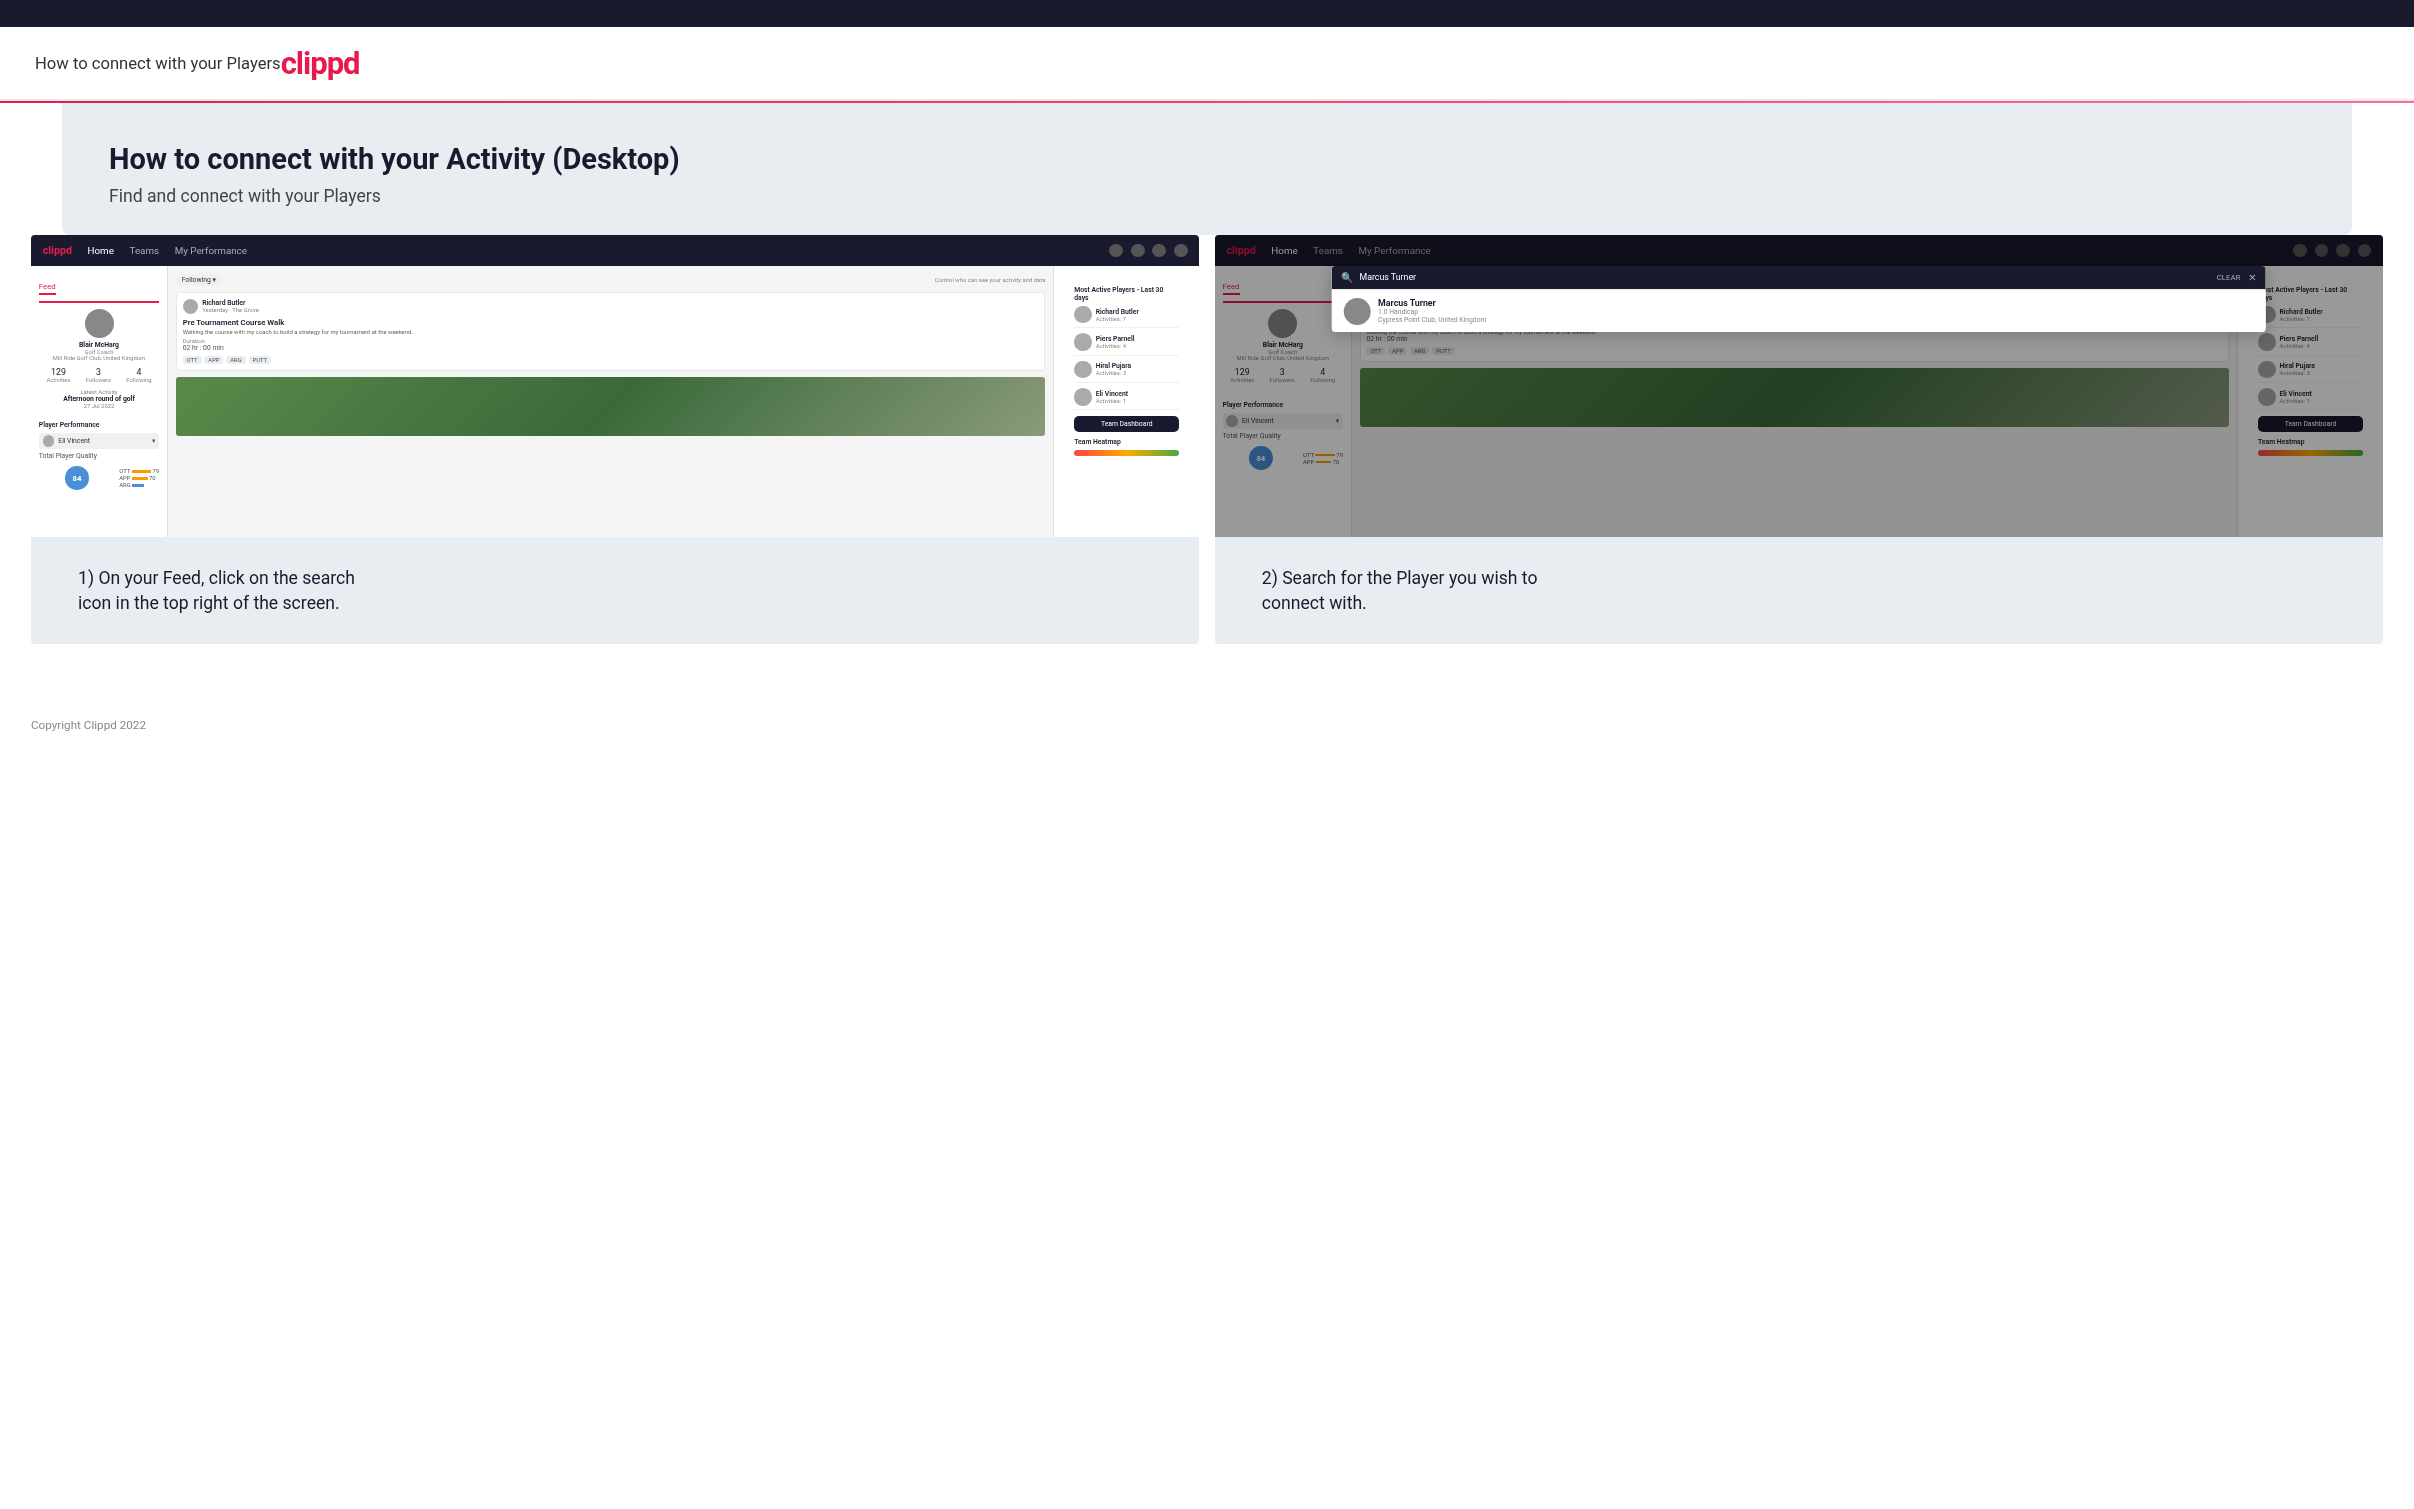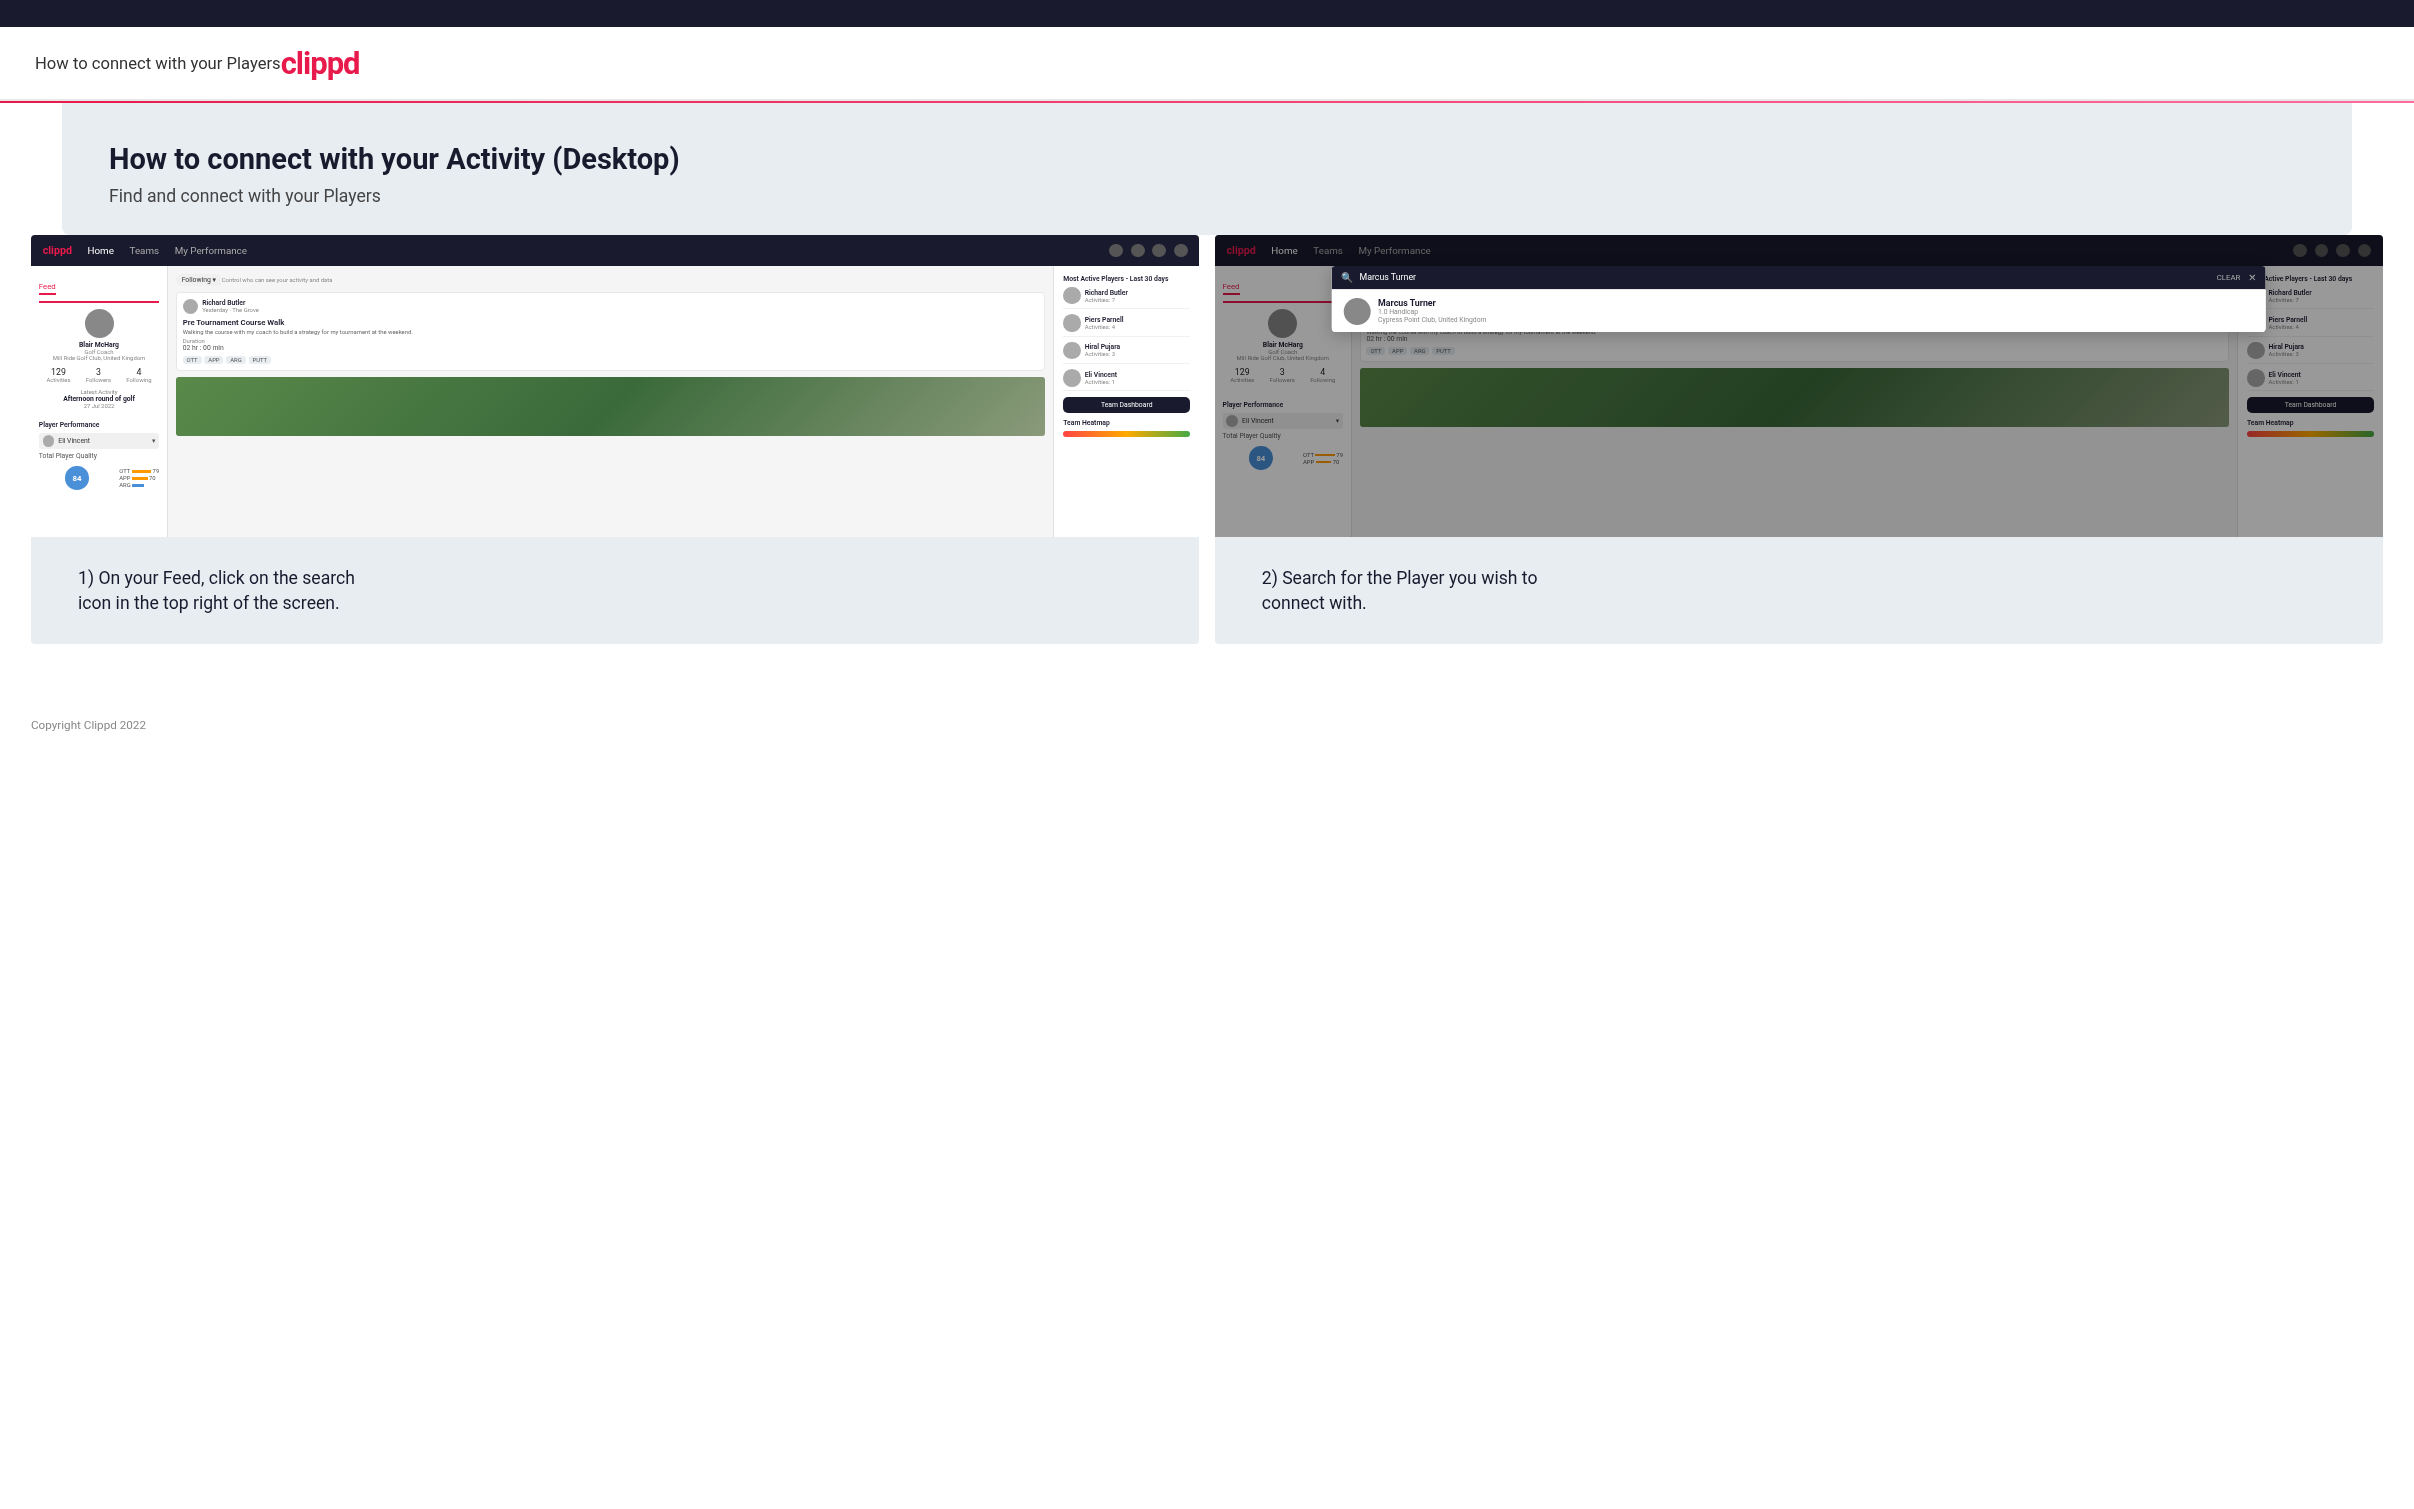--- a/index.html
+++ b/index.html
@@ -203,20 +203,21 @@
 
     
     .mock-feed-area {
       flex: 1;
       padding: 7.8px;
       overflow: hidden;
     }
     .mock-following-row {
       display: flex;
       align-items: center;
+      justify-content: space-between;
       margin-bottom: 5.9px;
     }
     .mock-following-btn {
       font-size: 6.8px;
       background: #f0f0f0;
       border-radius: 9.8px;
       padding: 2px 5.9px;
       color: #333;
     }
     .mock-control-link {
@@ -288,21 +289,21 @@
     }
     .mock-golf-image {
       width: 100%;
       height: 100%;
       background: linear-gradient(135deg, #5a8a4a 0%, #3a6a3a 50%, #8a9a7a 100%);
     }
 
     
     .mock-right-panel {
       width: 146px;
-      padding: 9px;
+      padding: 20px;
       border-left: 1px solid #e0e0e0;
       background: #fff;
     }
     .mock-right-title {
       font-size: 6.8px;
       font-weight: 600;
       color: #1a1a2e;
       margin-bottom: 3.9px;
     }
     .mock-player-item {

